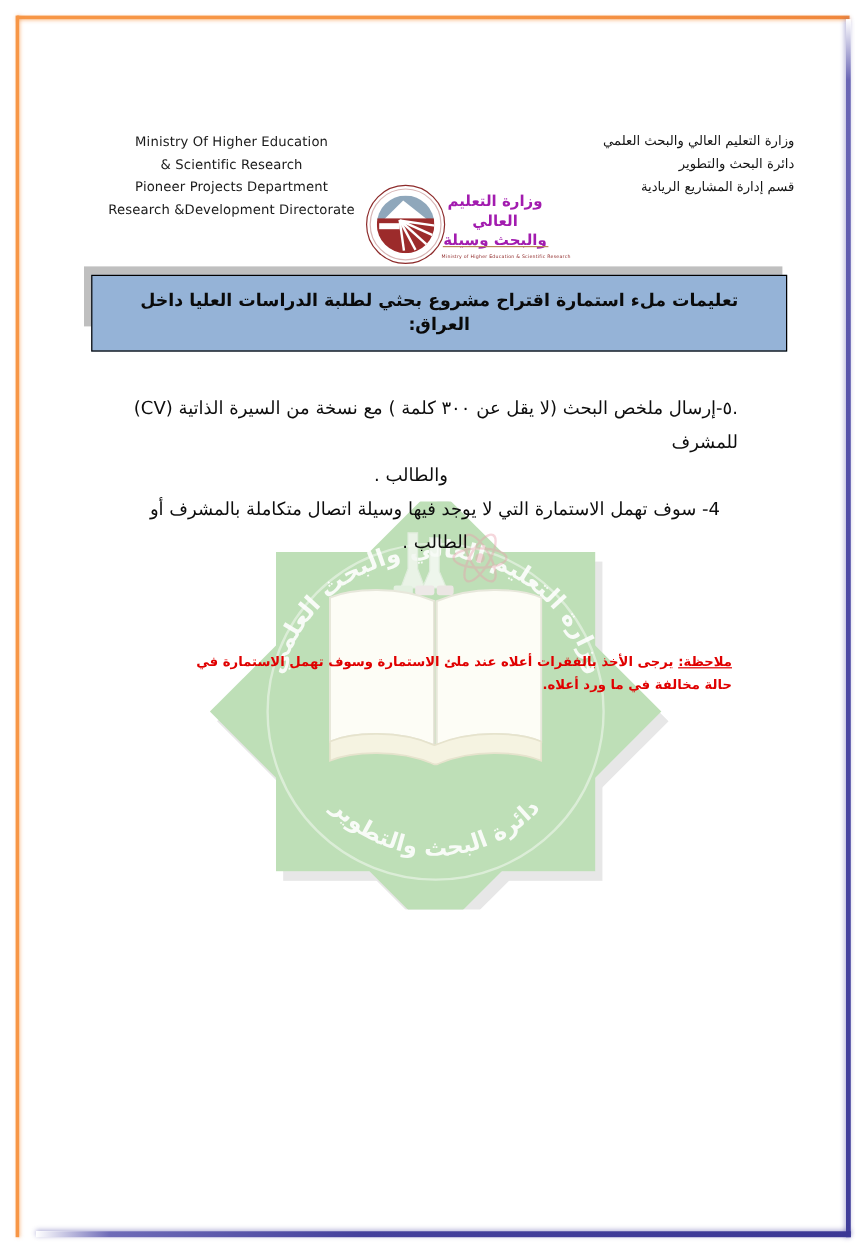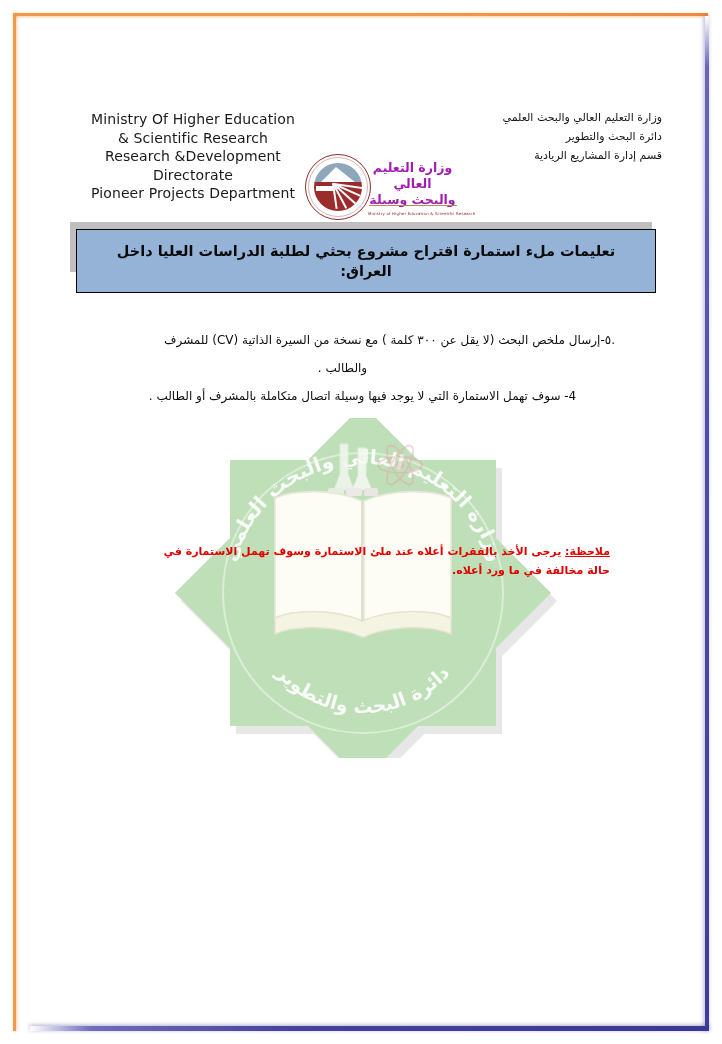--- a/index.html
+++ b/index.html
@@ -62,21 +62,21 @@
     left: 0; top: 78px;
     width: 722px;
     height: 110px;
   }
   .lh-english {
     position: absolute;
     left: 78px; top: 32px;
     width: 230px;
     text-align: center;
     font-family: "DejaVu Sans", "Liberation Sans", sans-serif;
-    font-size: 14px;
+    font-size: 11px;
     line-height: 18.5px;
     color: #1a1a1a;
     letter-spacing: .1px;
   }
   .lh-arabic {
     position: absolute;
     right: 60px; top: 30px;
     width: 250px;
     text-align: right;
     direction: rtl;
@@ -214,21 +214,21 @@
   }
 
   
   .body-block {
     position: absolute;
     left: 110px; top: 326px;
     width: 505px;
     direction: rtl;
     text-align: right;
     font-family: "DejaVu Sans", "Liberation Sans", sans-serif;
-    font-size: 12px;
+    font-size: 15px;
     color: #0d0d0d;
     line-height: 28px;
     z-index: 4;
   }
   .body-block p { margin: 0; }
   .body-line-2 { text-align: center; padding-right: 40px; }
   .body-line-3 { text-align: center; }
 
   
   .note-block {
@@ -308,22 +308,22 @@
       </g>
     </svg>
   </div>
 
   <div class="content">
 
     <div class="letterhead">
       <div class="lh-english">
         <div>Ministry Of Higher Education</div>
         <div>&amp; Scientific Research</div>
+        <div>Pioneer Projects Department</div>
         <div>Research &amp;Development Directorate</div>
-        <div>Pioneer Projects Department</div>
       </div>
 
       <div class="lh-arabic">
         <div>وزارة التعليم العالي والبحث  العلمي</div>
         <div>دائرة البحث والتطوير</div>
         <div>قسم إدارة المشاريع الريادية</div>
       </div>
 
       <div class="logo">
         <div class="logo-emblem">

